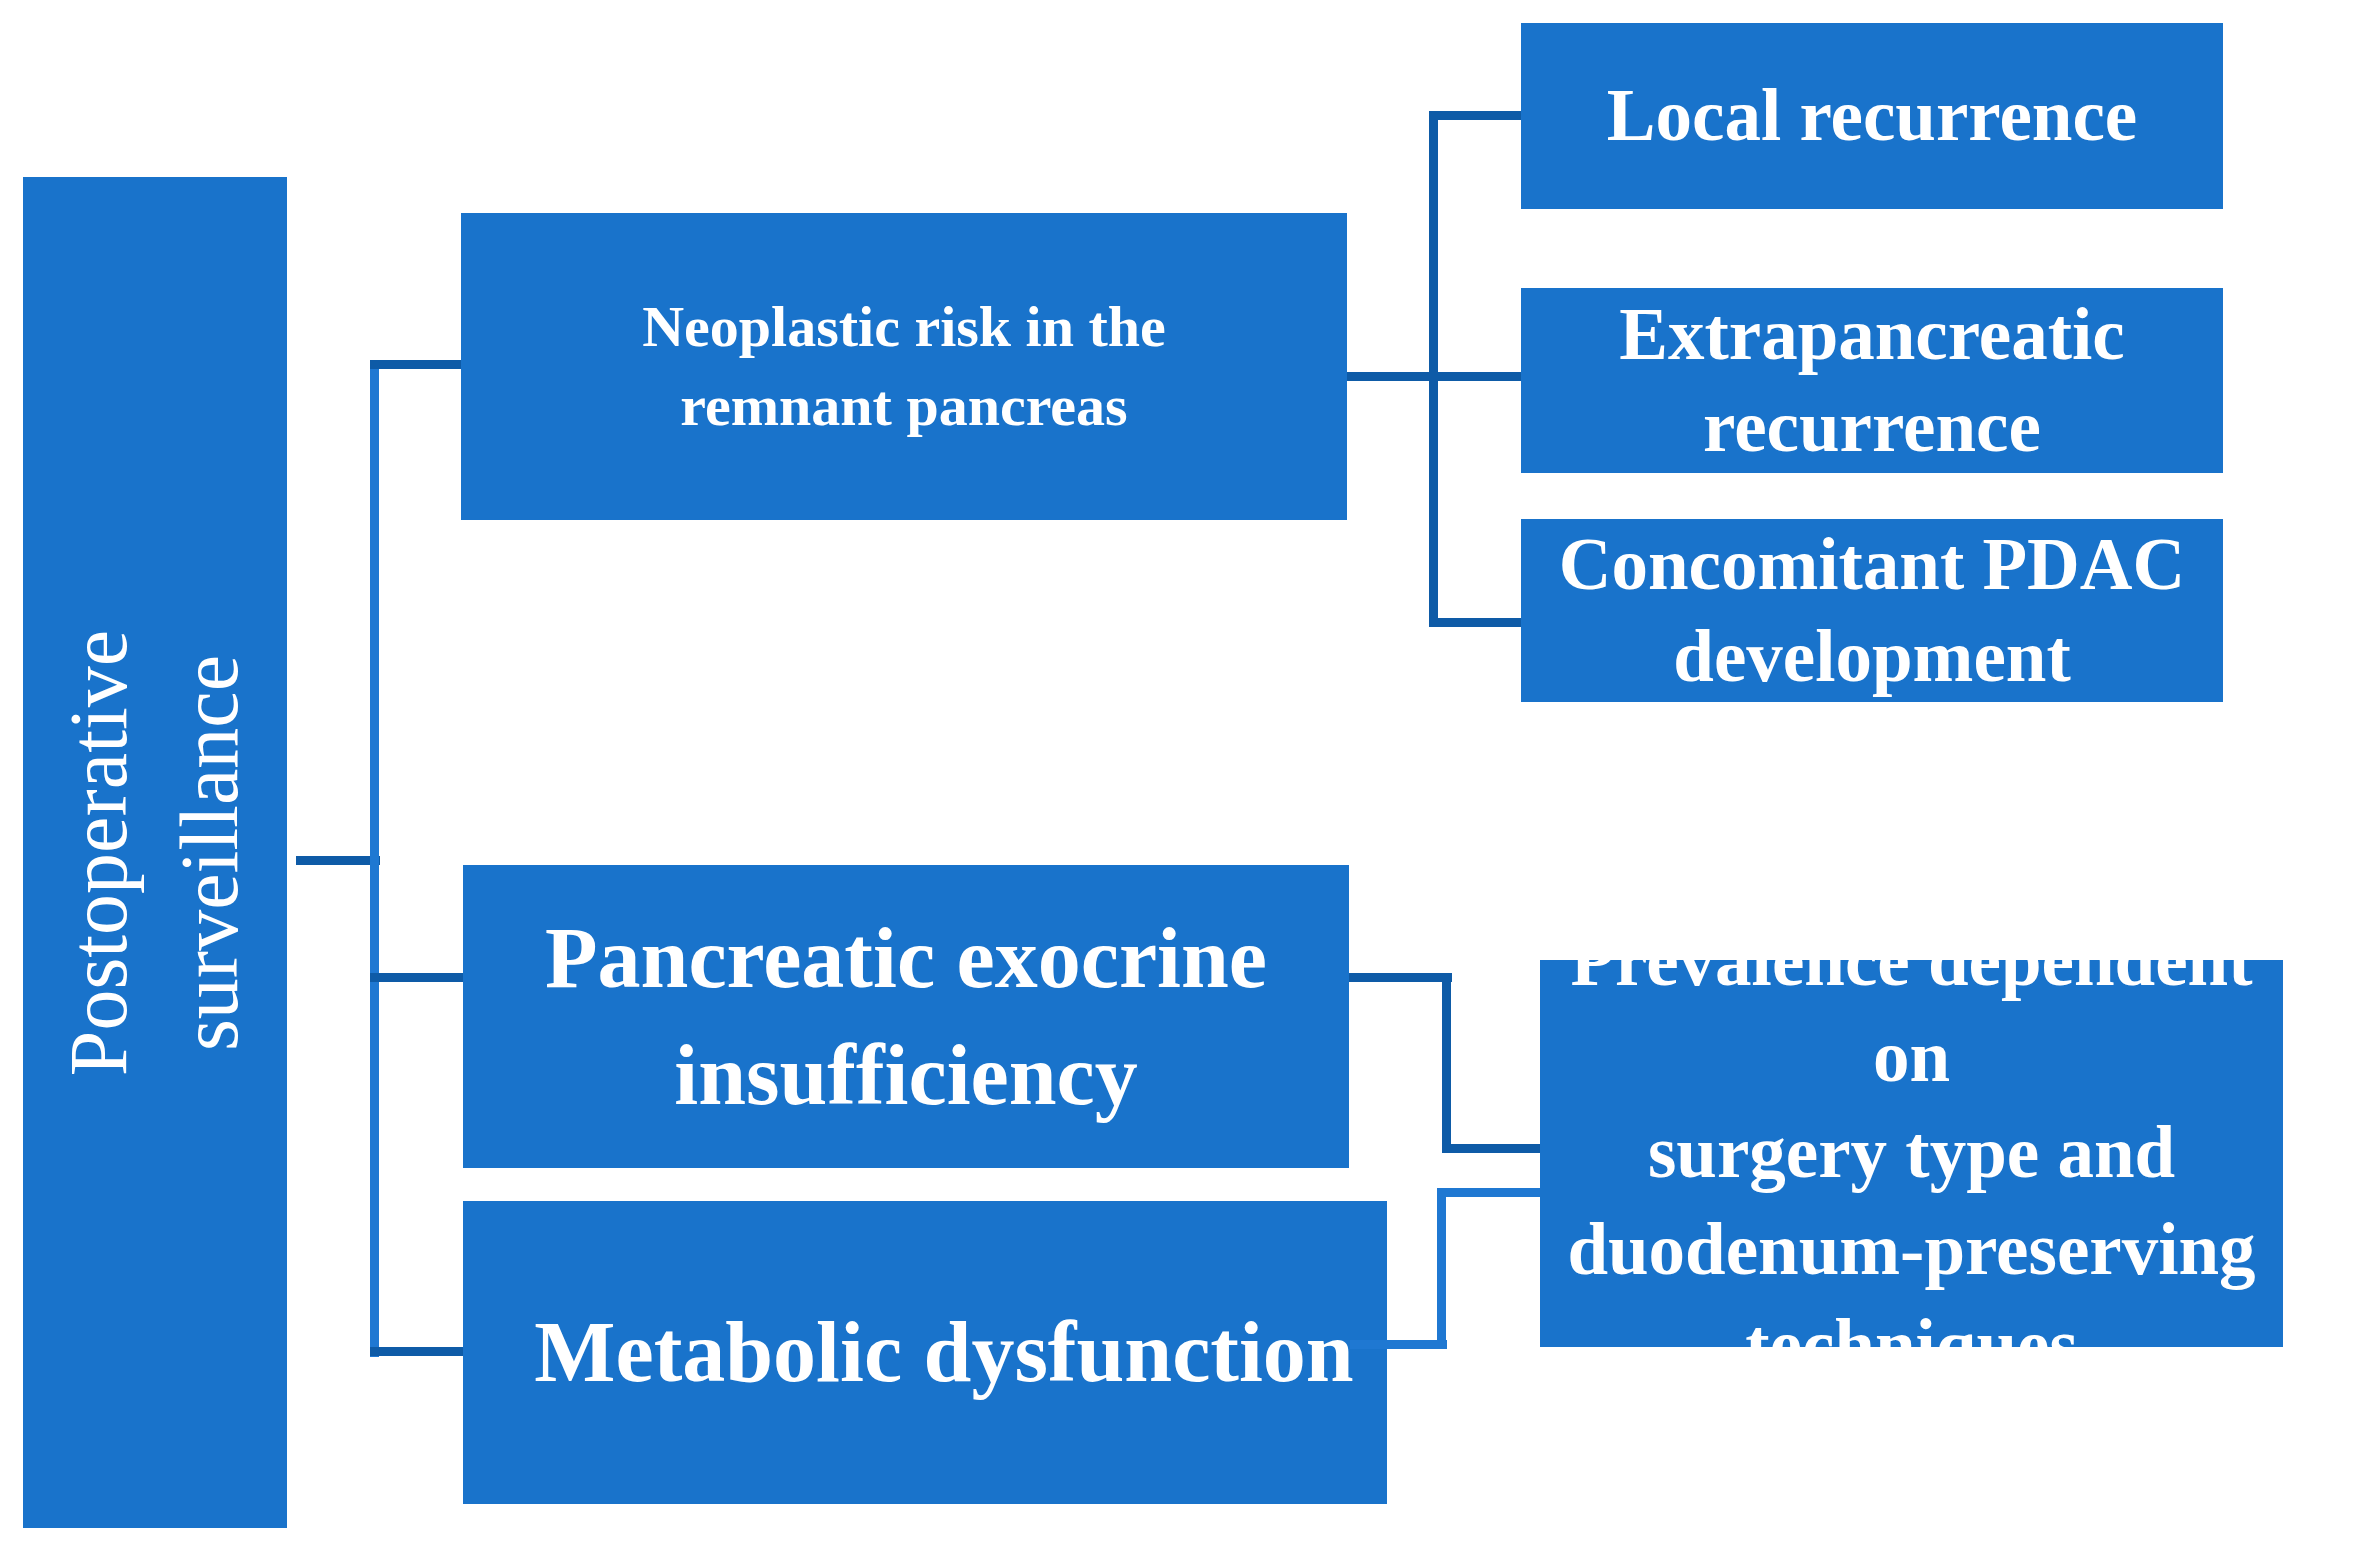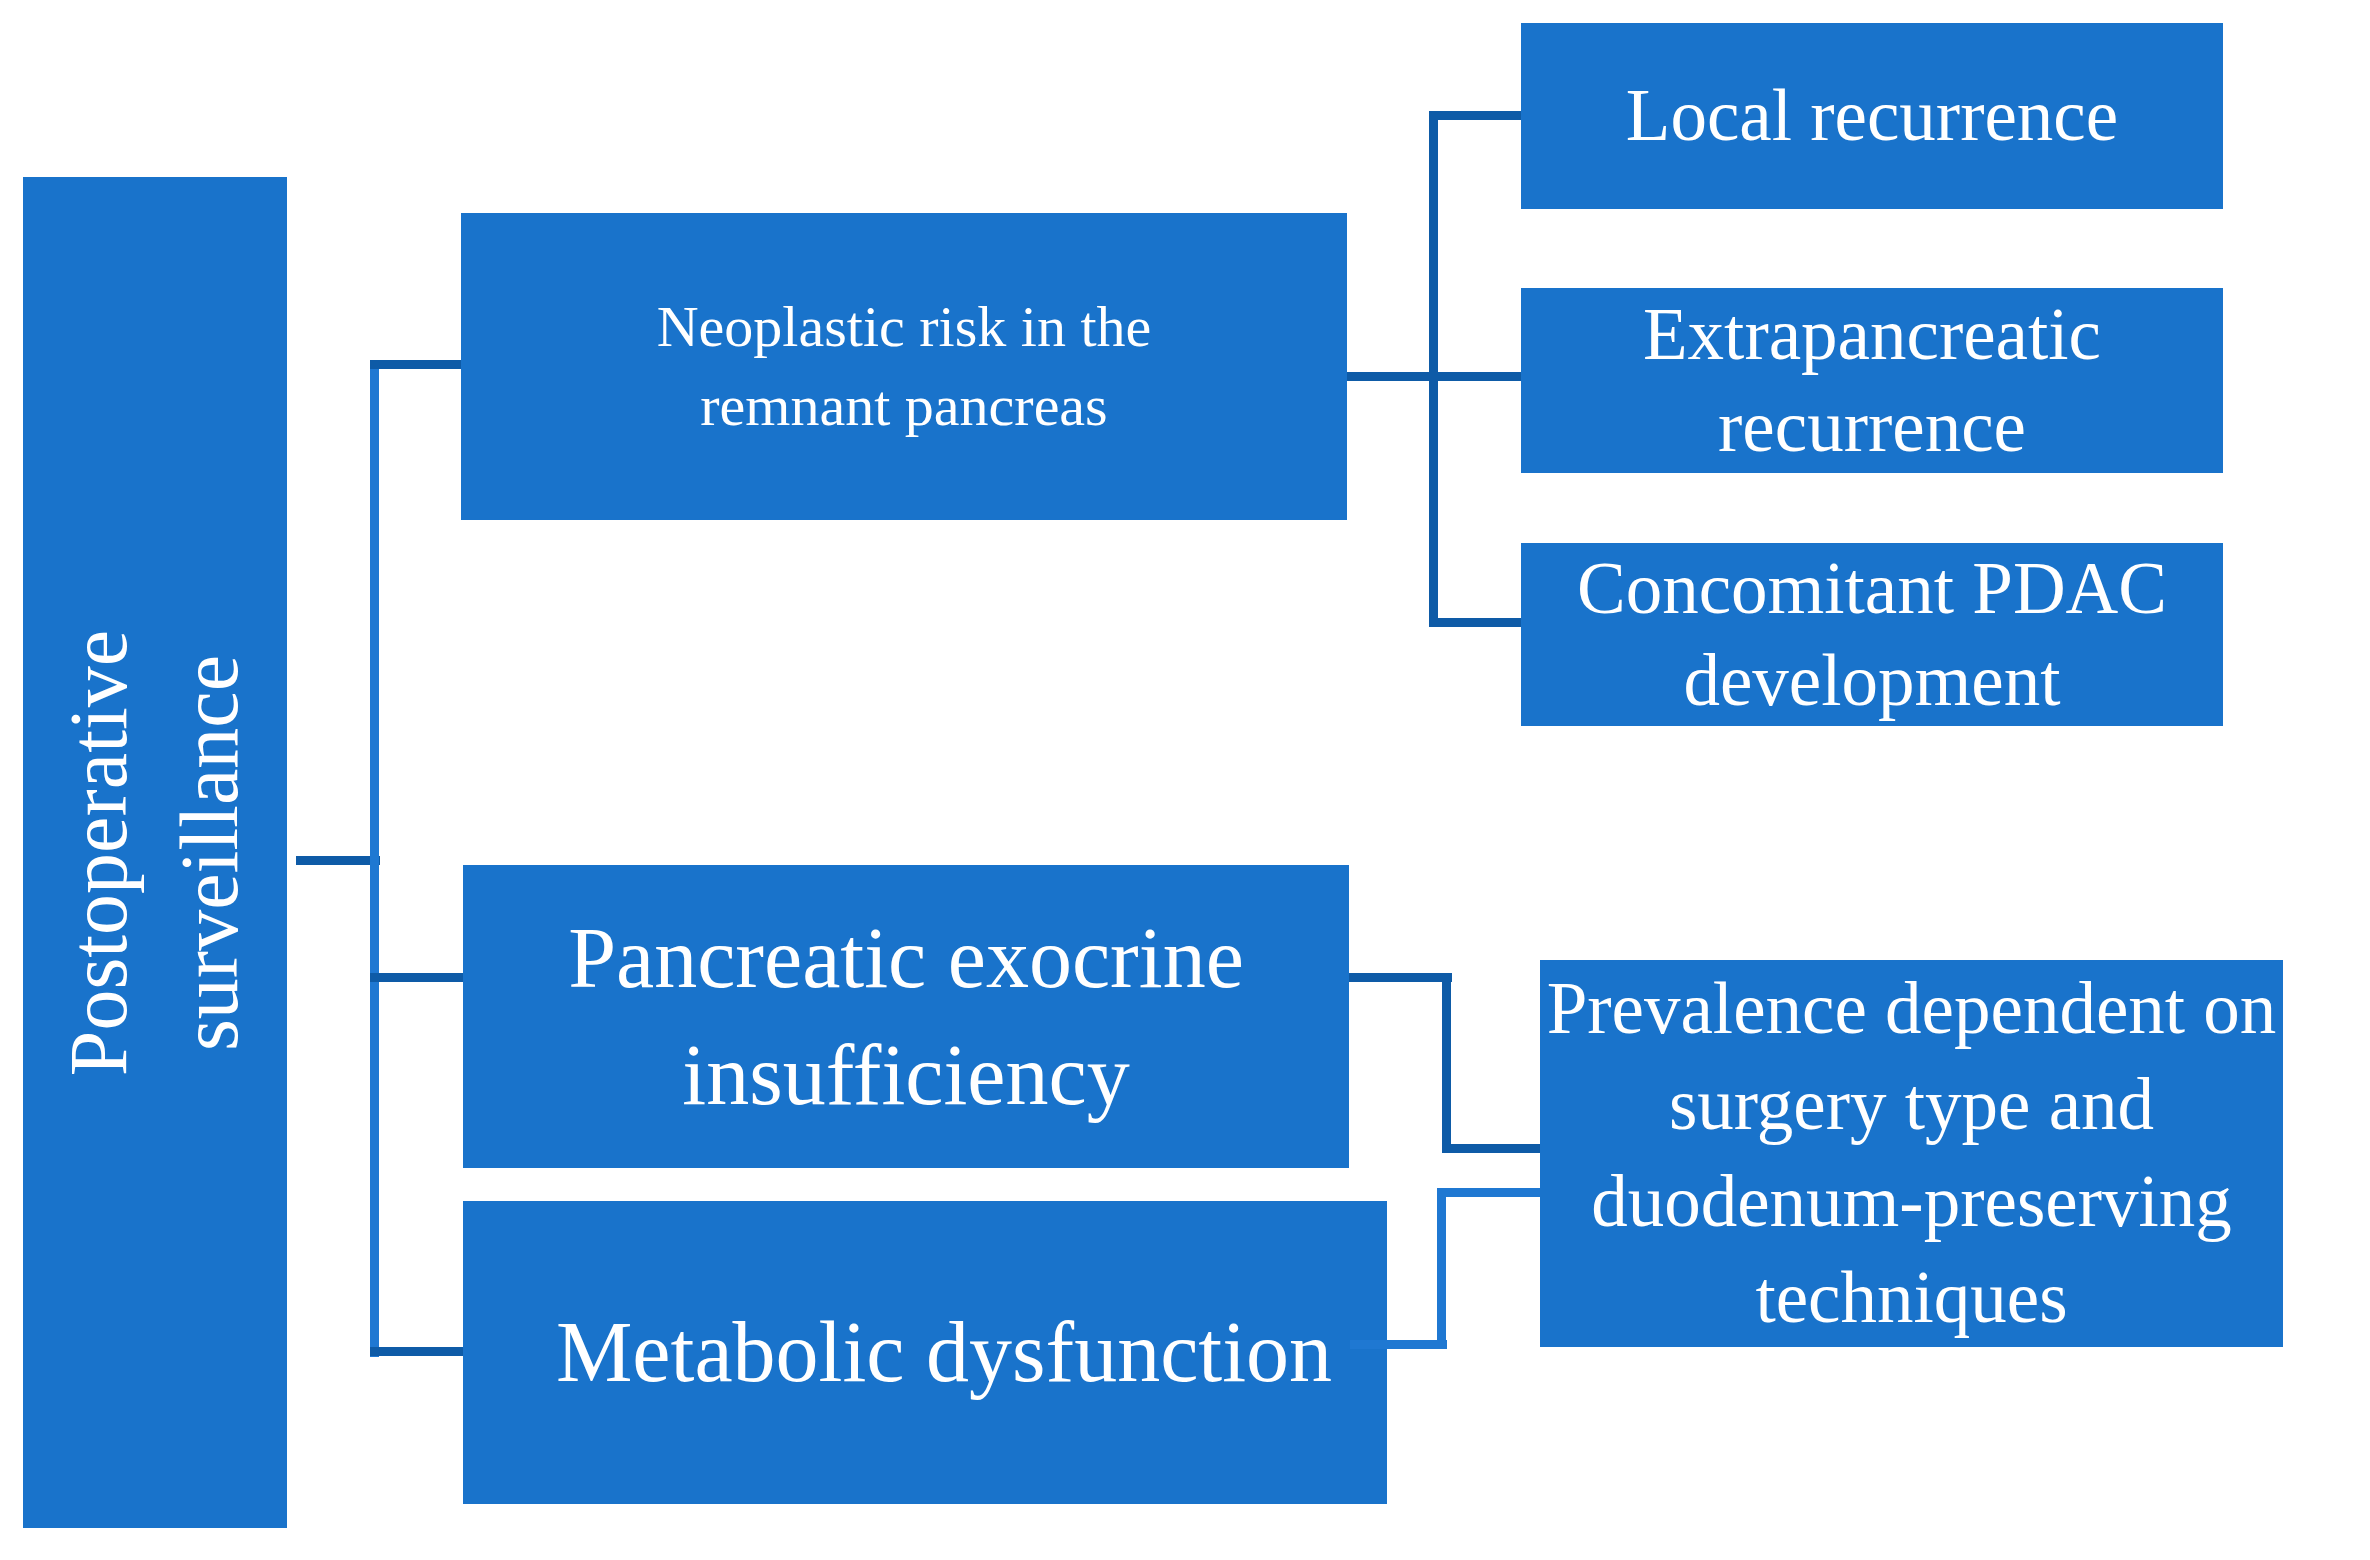--- a/index.html
+++ b/index.html
@@ -18,21 +18,21 @@
     font-family:"Liberation Serif","DejaVu Serif",serif;
   }
   .node{
     position:absolute;
     background:var(--box-fill);
     color:var(--text-color);
     display:flex;align-items:center;justify-content:center;
     text-align:center;
     white-space:pre-line;
   }
-  .node .lbl{display:block;width:100%;}
+  .node .lbl{display:block;width:100%;font-weight:bold;}
   .root-rot{
     position:absolute;left:50%;top:50%;
     transform:translate(-50%,-50%) rotate(-90deg);
     text-align:center;
     white-space:pre-line;
   }
   .line{position:absolute;}
   .line.dark{background:var(--connector-dark);}
   .line.bright{background:var(--connector-bright);}
 </style>
@@ -73,21 +73,21 @@
 
   <div class="node" style="left:1521px;top:23px;width:702px;height:186px;font-size:73px;line-height:1.25;">
     <span class="lbl">Local recurrence</span>
   </div>
 
   <div class="node" style="left:1521px;top:288px;width:702px;height:185px;font-size:73px;line-height:1.25;">
     <span class="lbl">Extrapancreatic
 recurrence</span>
   </div>
 
-  <div class="node" style="left:1521px;top:543px;width:702px;height:183px;font-size:73px;line-height:1.25;">
+  <div class="node" style="left:1521px;top:519px;width:702px;height:183px;font-size:73px;line-height:1.25;">
     <span class="lbl">Concomitant PDAC
 development</span>
   </div>
 
   <div class="line dark" style="left:1349px;top:973px;width:103px;height:9.3px;"></div>
   <div class="line dark" style="left:1442px;top:973px;width:9.3px;height:180px;"></div>
   <div class="line dark" style="left:1442px;top:1144px;width:98px;height:9.3px;"></div>
 
   <div class="line bright" style="left:1437px;top:1188px;width:103px;height:9.3px;"></div>
   <div class="line bright" style="left:1437px;top:1188px;width:9.3px;height:161px;"></div>

